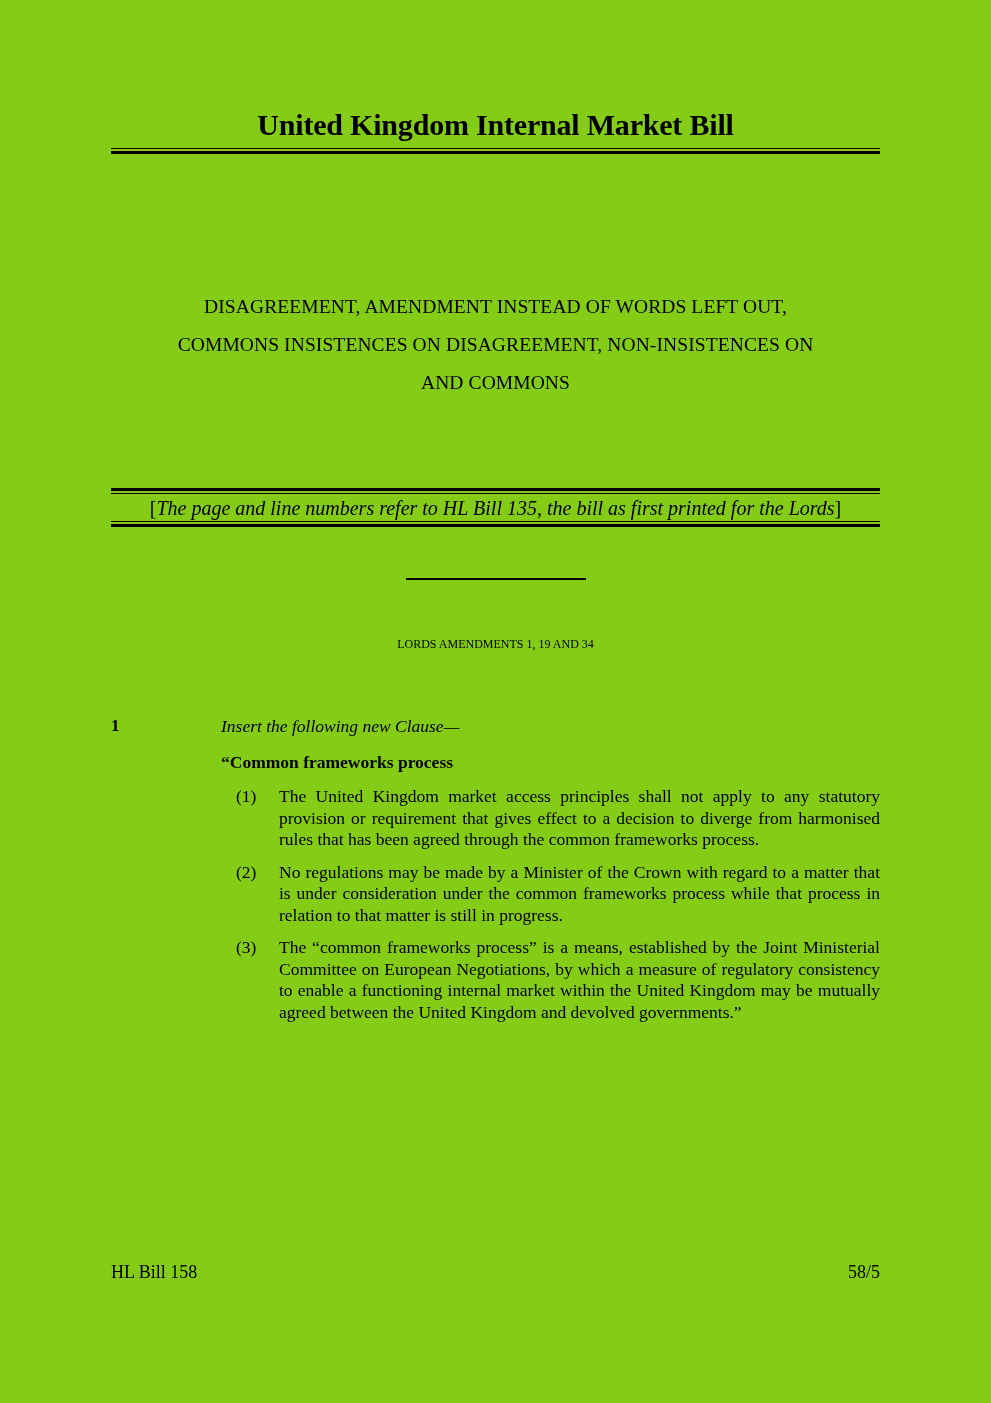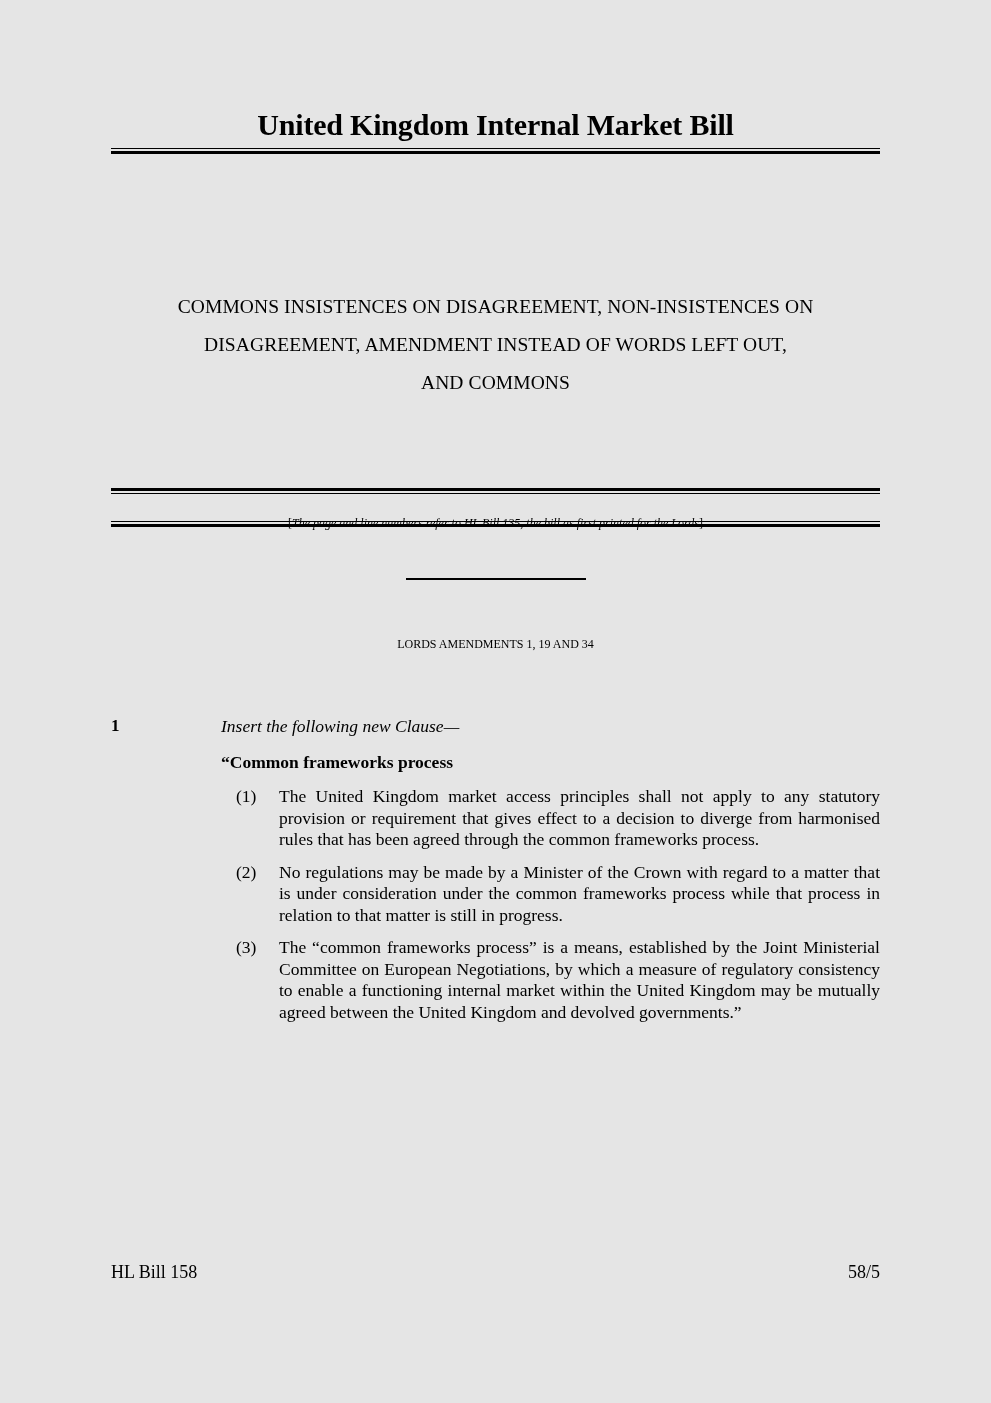--- a/index.html
+++ b/index.html
@@ -10,21 +10,21 @@
   }
   body {
     font-family: "Liberation Serif", "DejaVu Serif", serif;
     color: #000000;
   }
   .page {
     position: relative;
     width: 991px;
     height: 1403px;
     margin: 0 auto;
-    background: #e5e5e5;
+    background: #84cc16;
     overflow: hidden;
   }
 
   
   .col {
     position: absolute;
     left: 111px;
     width: 769px;
   }
 
@@ -65,23 +65,23 @@
   .main-heading {
     top: 288px;
     text-align: center;
     font-size: 19.5px;
     line-height: 38px;
     letter-spacing: 0.1px;
   }
 
   
   .note {
-    top: 513px;
-    text-align: center;
-    font-size: 12px;
+    top: 498px;
+    text-align: center;
+    font-size: 20px;
     line-height: 20px;
   }
   .note em {
     font-style: italic;
   }
 
   
   .short-divider {
     position: absolute;
     top: 578px;
@@ -187,22 +187,22 @@
 
   <div class="col doc-title">United Kingdom Internal Market Bill</div>
 
   <div class="col title-rules">
     <div class="rule-thin"></div>
     <div class="rule-gap"></div>
     <div class="rule-thick"></div>
   </div>
 
   <div class="col main-heading">
+    <div>DISAGREEMENT, AMENDMENT INSTEAD OF WORDS LEFT OUT,</div>
     <div>COMMONS INSISTENCES ON DISAGREEMENT, NON-INSISTENCES ON</div>
-    <div>DISAGREEMENT, AMENDMENT INSTEAD OF WORDS LEFT OUT,</div>
     <div>AND COMMONS</div>
   </div>
 
   <div class="col note-rules-top">
     <div class="rule-thick"></div>
     <div class="rule-gap"></div>
     <div class="rule-thin"></div>
   </div>
 
   <div class="col note">

